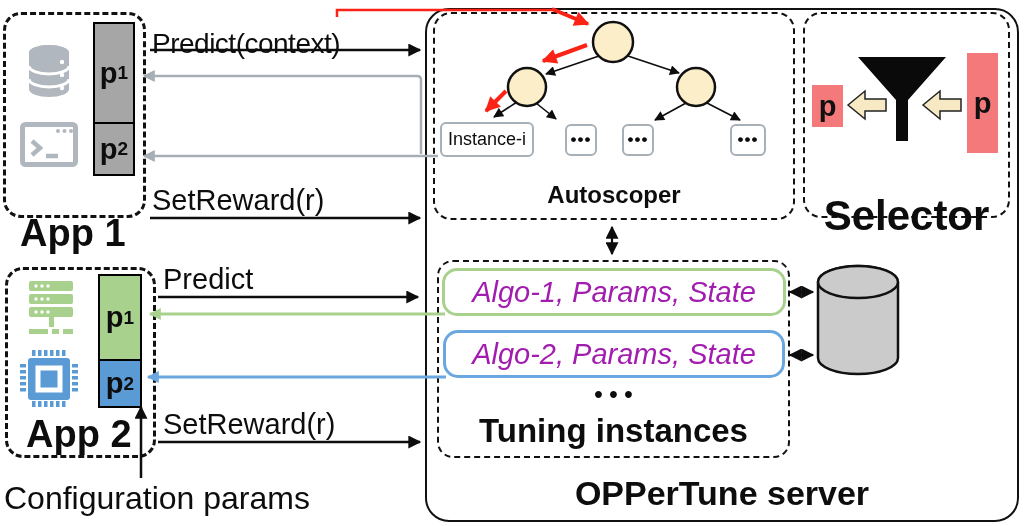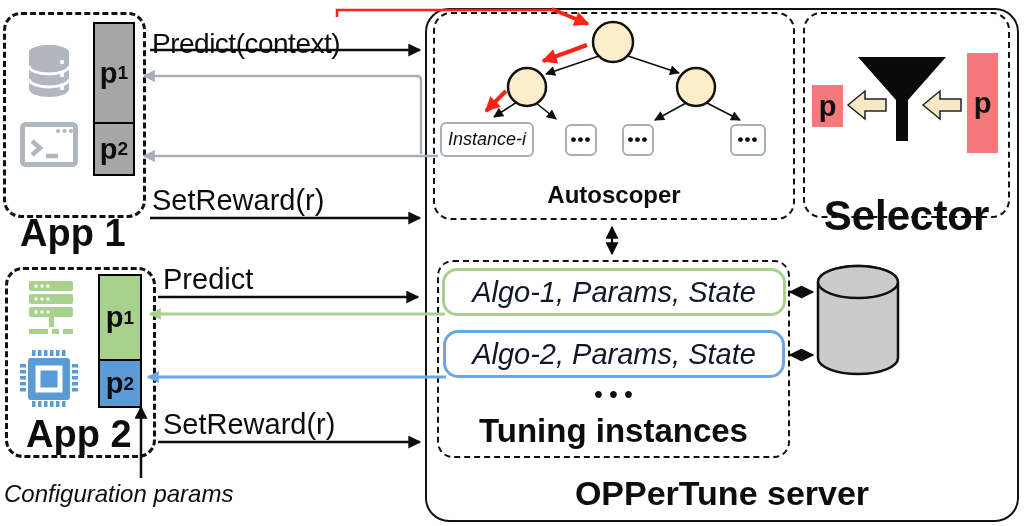--- a/index.html
+++ b/index.html
@@ -3,30 +3,30 @@
 <meta charset="utf-8">
 <style>
   html,body{margin:0;padding:0;background:#fff;}
   .canvas{position:relative;width:1024px;height:526px;background:#fff;
           font-family:"Liberation Sans",sans-serif;color:#0d0d0d;overflow:hidden;}
   .abs{position:absolute;box-sizing:border-box;}
   .dashed-box{border:3px dashed #111;border-radius:18px;background:transparent;}
   .solid-box{border:3px solid #111;border-radius:24px;background:#fff;}
   .lbl{position:absolute;white-space:nowrap;line-height:1;}
   .bold{font-weight:bold;}
-  .italic{font-style:italic;}
+  .italic{}
   .center{text-align:center;}
   .param-box{display:flex;align-items:center;justify-content:center;
              border:2px solid #000;font-weight:bold;font-size:29px;}
   .param-box sub{font-size:19px;line-height:0;}
   .leaf{border:2px solid #a7afb7;border-radius:6px;background:#fff;
         display:flex;align-items:center;justify-content:center;}
   .algo-box{border:3px solid;border-radius:15px;background:#fff;
             display:flex;align-items:center;justify-content:center;
-            font-style:italic;font-size:29px;color:#0f172a;}
+            font-style:italic;font-size:29px;color:#a21caf;}
   .selector-p{display:flex;align-items:center;justify-content:center;
               font-weight:bold;font-size:29px;color:#111;}
   svg{display:block;}
   .overlay{position:absolute;left:0;top:0;pointer-events:none;}
 </style>
 </head>
 <body>
 
 <div class="canvas">
 
@@ -122,21 +122,21 @@
         <sub>1</sub>
     </div>
     <div class="param-box" style="height:45px;background:#5b9bd5;margin-top:-2px;">
       <span>p</span>
         <sub>2</sub>
     </div>
   </div>
 
   <div class="lbl bold" style="left:26px;top:415px;font-size:38px;">App 2</div>
 
-  <div class="lbl italic" style="left:4px;top:482px;font-size:24px;">Configuration params</div>
+  <div class="lbl italic" style="left:4px;top:482px;font-size:32px;">Configuration params</div>
 
   <div class="abs solid-box" style="left:425px;top:8px;width:594px;height:514px;border-width:2.5px;"></div>
   <div class="lbl bold center" style="left:425px;top:476px;width:594px;font-size:34px;">OPPerTune server</div>
 
   <div class="abs dashed-box" style="left:433px;top:12px;width:362px;height:208px;border-width:2.5px;"></div>
   <div class="lbl bold center" style="left:433px;top:183px;width:362px;font-size:24px;">Autoscoper</div>
 
   <div class="abs leaf" style="left:440px;top:122px;width:94px;height:35px;">
     <span class="italic" style="font-size:18px;">Instance-i</span>
   </div>

